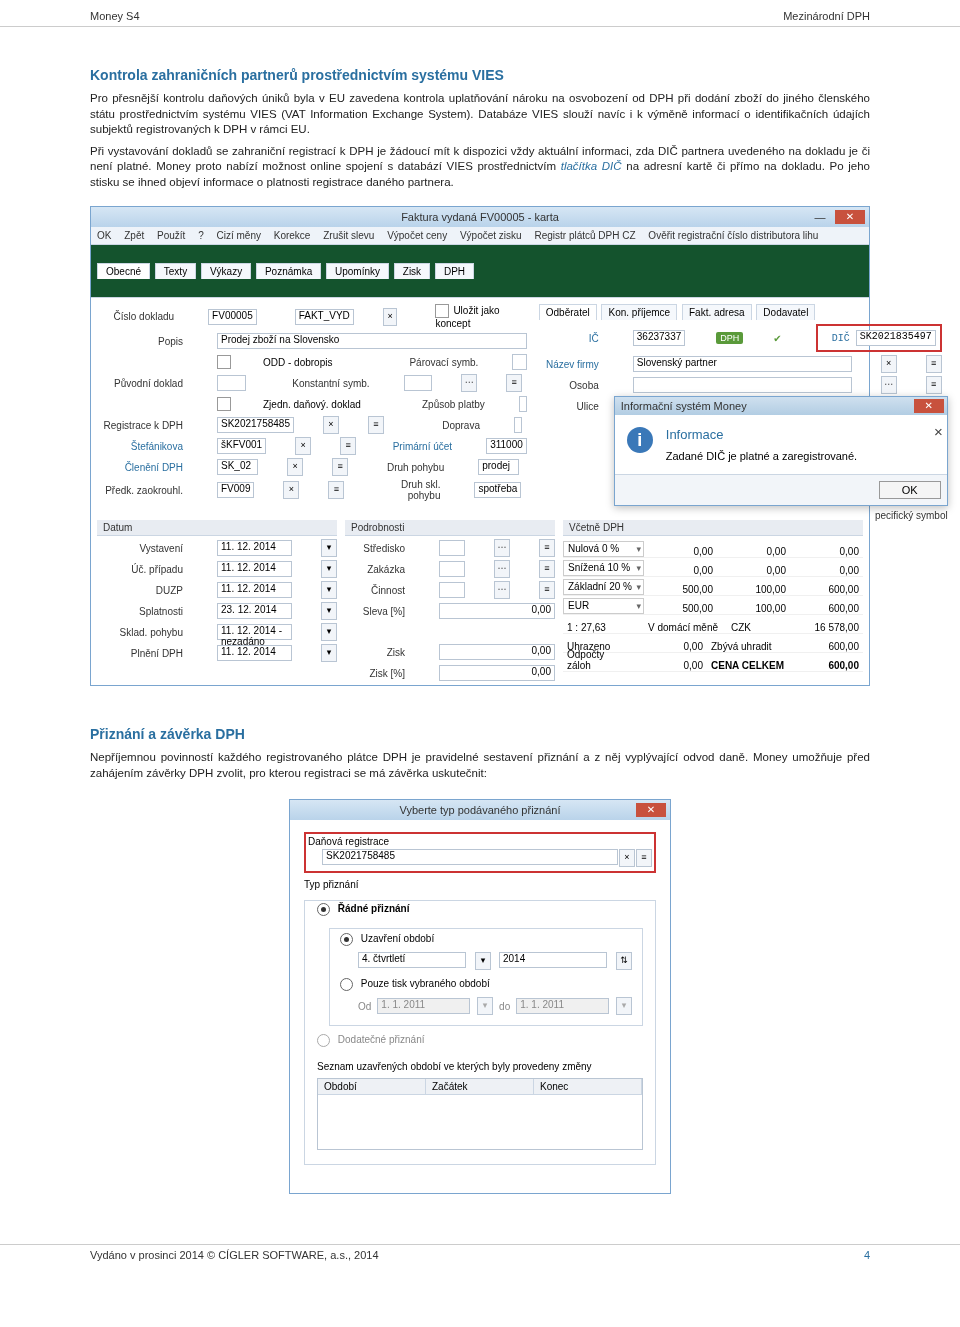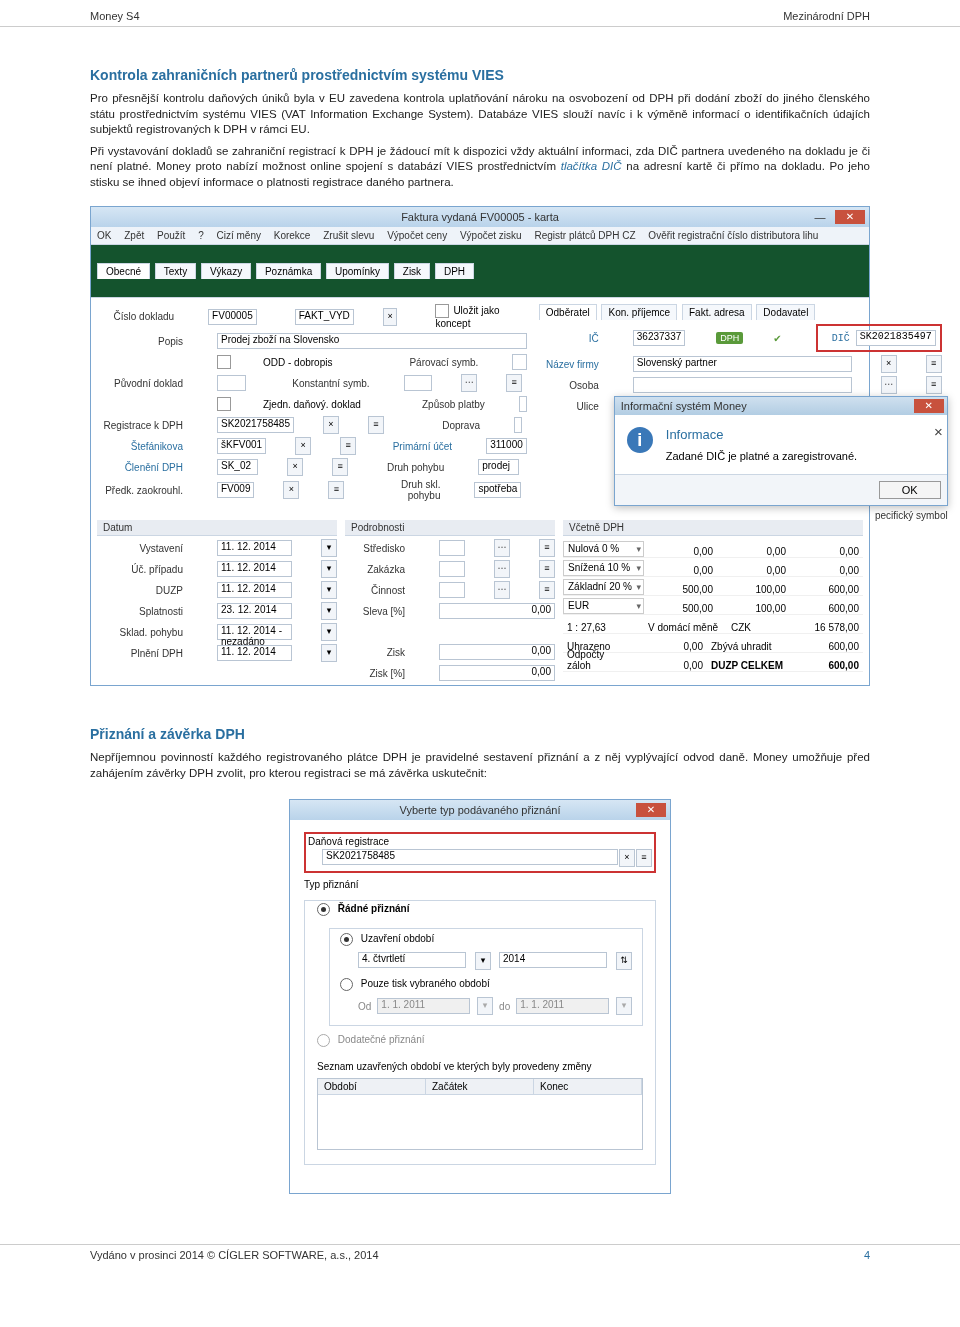--- a/index.html
+++ b/index.html
@@ -436,21 +436,21 @@
         </div>
         <div class="gridrow">
           <div style="flex:1.2">Uhrazeno</div>
           <div class="gc-num">0,00</div>
           <div style="width:75px">Zbývá uhradit</div>
           <div class="gc-num">600,00</div>
         </div>
         <div class="gridrow">
           <div style="flex:1.2">Odpočty záloh</div>
           <div class="gc-num">0,00</div>
-          <div style="width:75px;font-weight:bold">DUZP CELKEM</div>
+          <div style="width:75px;font-weight:bold">CENA CELKEM</div>
           <div class="gc-num" style="font-weight:bold">600,00</div>
         </div>
       </div>
     </div>
   </div>
 
   <h3 class="section-title" style="margin-top:40px">Přiznání a závěrka DPH</h3>
   <p class="body-text">Nepříjemnou povinností každého registrovaného plátce DPH je pravidelné sestavení přiznání a z něj vyplývající odvod daně. Money umožňuje před zahájením závěrky DPH zvolit, pro kterou registraci se má závěrka uskutečnit:</p>
 
   <div class="lower-dlg">

